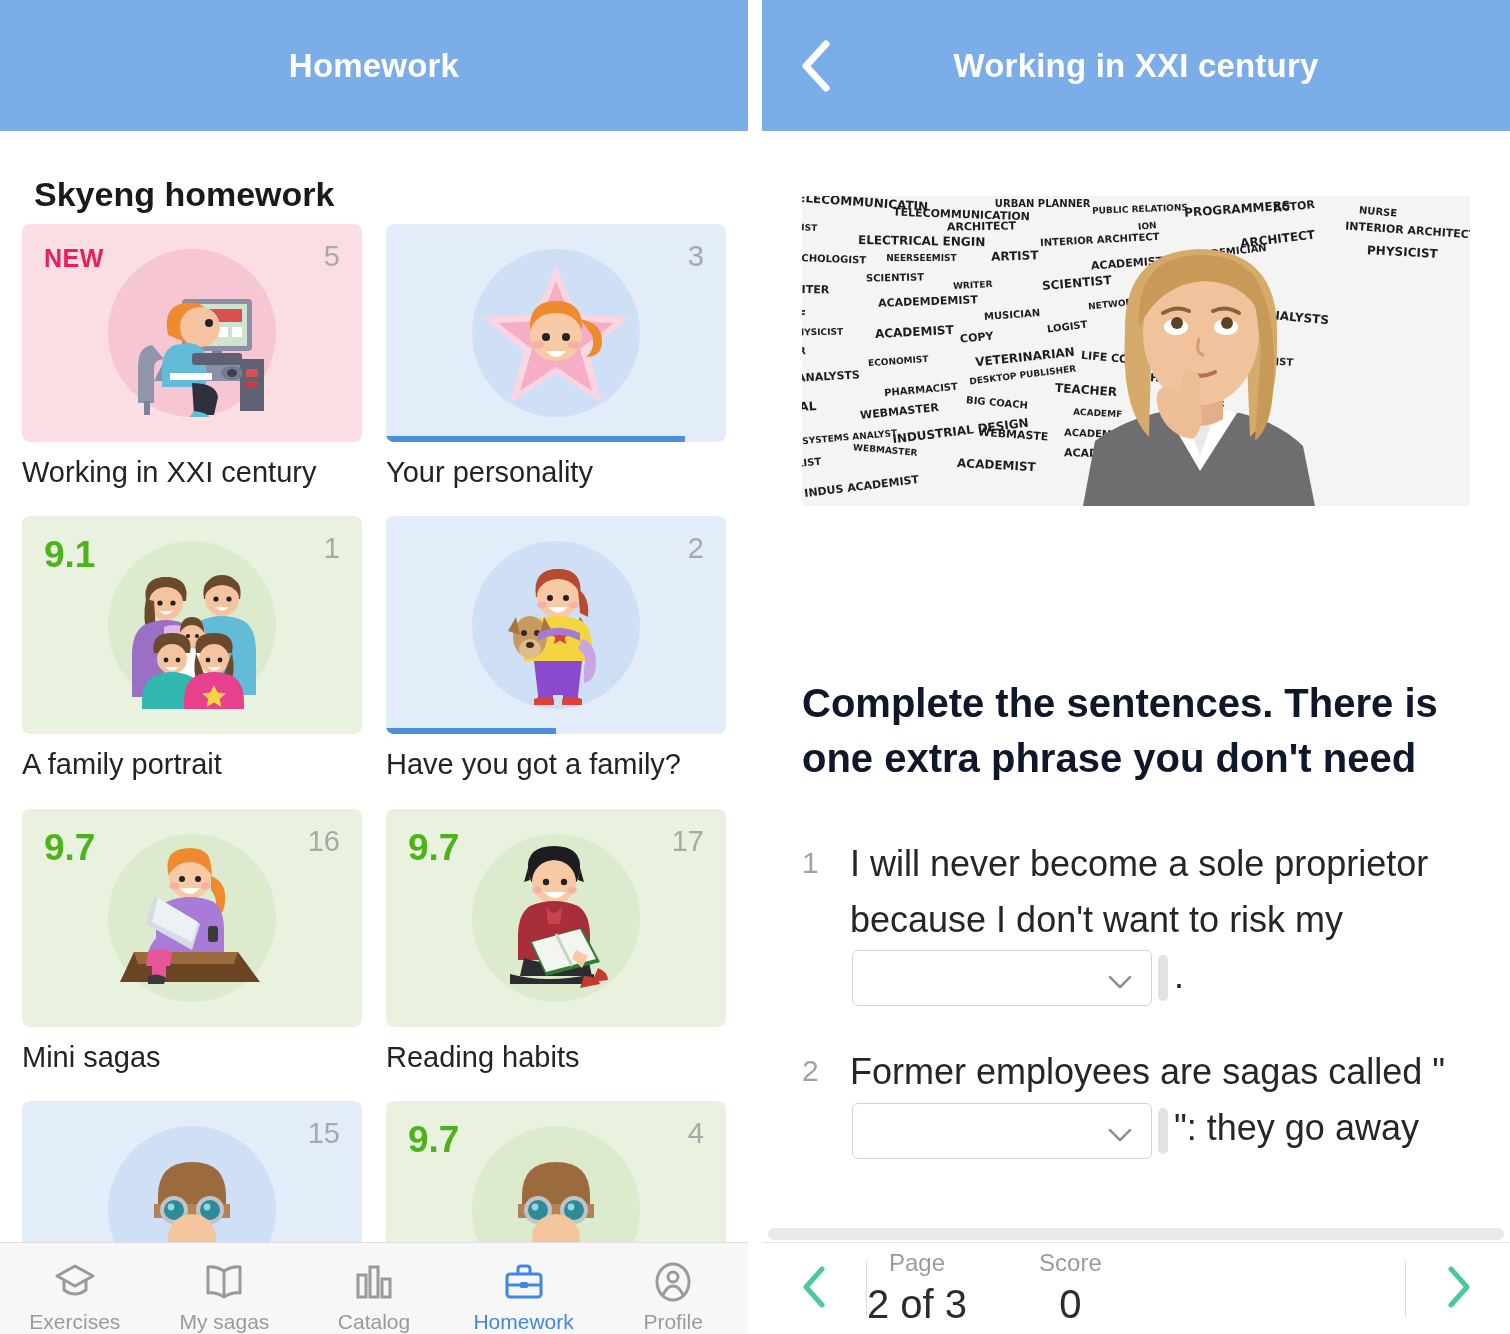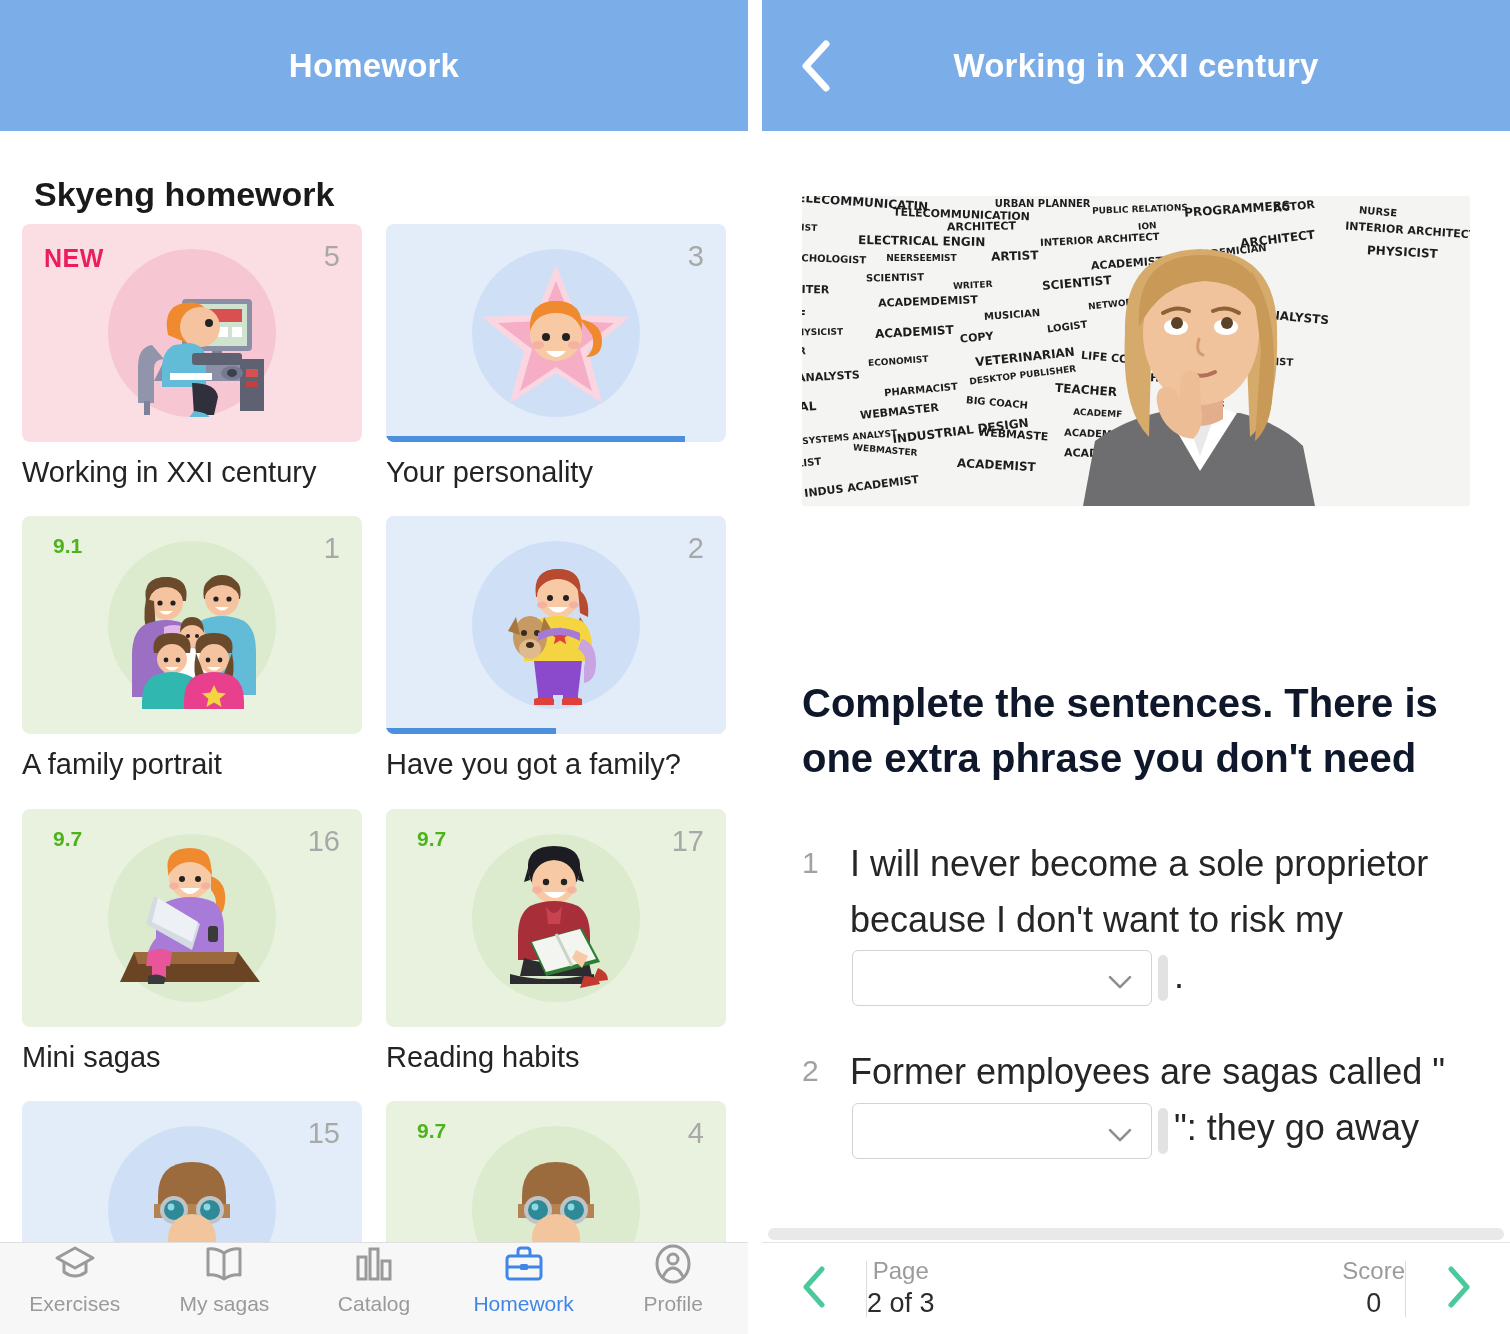--- a/index.html
+++ b/index.html
@@ -66,21 +66,21 @@
   .card-thumb.blue  { background: #E3EDFA; }
   .card-thumb.green { background: #E8F2DF; }
 
   .badge-new {
     position: absolute; top: 20px; left: 22px;
     color: #EB1E5C; font-size: 25px; font-weight: bold;
     letter-spacing: .5px;
   }
   .badge-score {
     position: absolute; top: 18px; left: 22px;
-    color: #4DB31B; font-size: 21px; font-weight: bold; margin-left: 9px;
+    color: #4DB31B; font-size: 37px; font-weight: bold;
   }
   .badge-index {
     position: absolute; top: 16px; right: 22px;
     color: #A8A8A8; font-size: 29px; font-weight: 400;
   }
   .progress-track {
     position: absolute; left: 0; bottom: 0;
     width: 100%; height: 6px; background: transparent;
   }
   .progress-fill {
@@ -100,21 +100,21 @@
   .illu.pinkc  { background: #F7C6D3; }
   .illu.bluec  { background: #CFE0F6; }
   .illu.greenc { background: #DCEBCD; }
   .illu svg { position:absolute; left:0; top:0; }
 
   
   .tabbar {
     position: absolute; left: 0; bottom: 0;
     width: 748px; height: 92px;
     background: #F7F7F7; border-top: 1px solid #DFDFDF;
-    display: flex; align-items: flex-start;
+    display: flex; align-items: flex-end;
   }
   .tab {
     flex: 1; display: flex; flex-direction: column;
     align-items: center; justify-content: center; gap: 7px;
     cursor: pointer;
   }
   .tab-label { font-size: 21px; color: #9A9A9A; }
   .tab.active .tab-label { color: #3F86E8; }
   .tab svg { display:block; }
   .img-wrap {
@@ -180,26 +180,26 @@
     width: 748px; height: 92px;
     background: #FFFFFF; border-top: 1px solid #E4E4E4;
     display: flex; align-items: center;
   }
   .exnav {
     width: 104px; display: flex; align-items: center; justify-content: center;
     cursor: pointer;
   }
   .exdiv { width: 1px; height: 56px; background: #DCDCDC; }
   .exmid {
-    flex: 1; display: flex; align-items: center; justify-content: space-between;
-    gap: 55px;
+    flex: 1; display: flex; align-items: center; justify-content: flex-start;
+    gap: 72px;
   }
   .exstat { text-align: center; }
   .exstat .k { font-size: 24px; color: #9B9B9B; line-height: 1.25; }
-  .exstat .v { font-size: 27px; color: #2C2C2C; line-height: 1.3; }
+  .exstat .v { font-size: 40px; color: #2C2C2C; line-height: 1.3; }
 </style>
 </head>
 <body>
 
 <div class="screens">
 
   <div class="phone-left">
 
     <div class="appbar">
       <div class="appbar-title">Homework</div>

